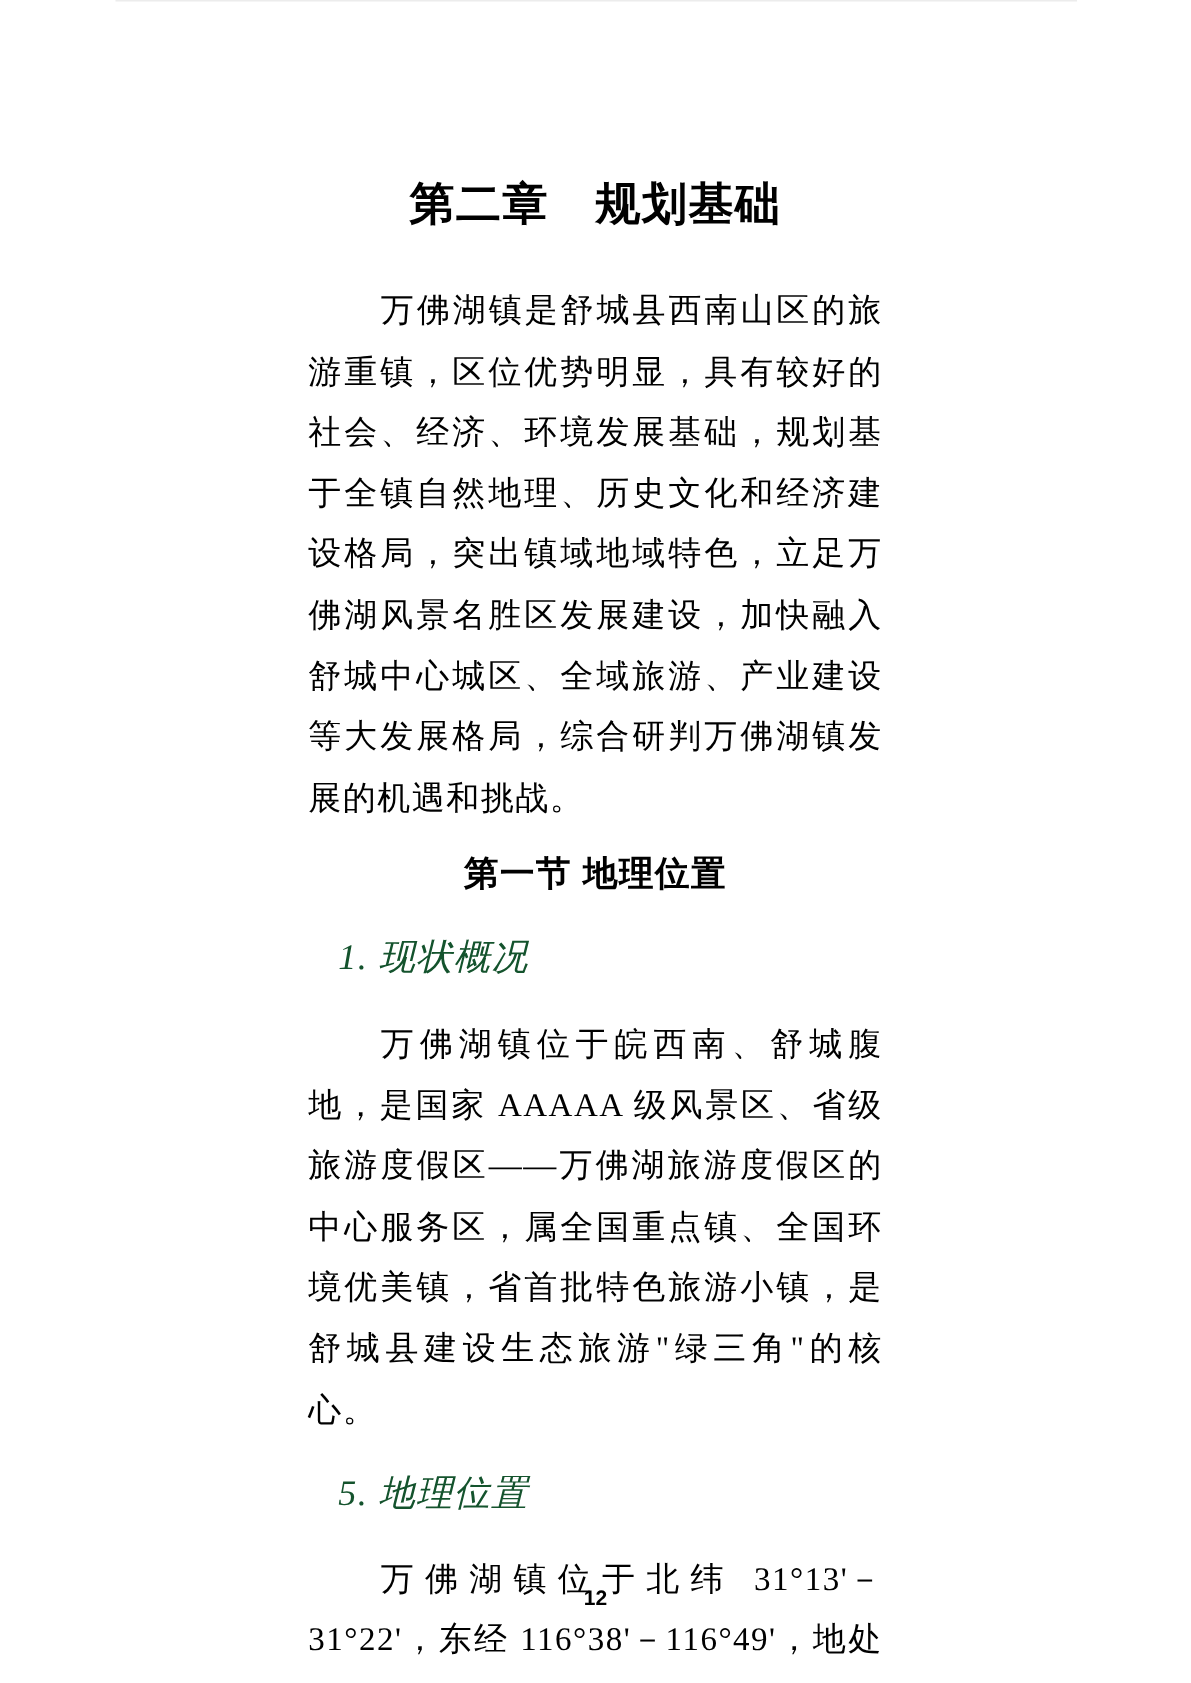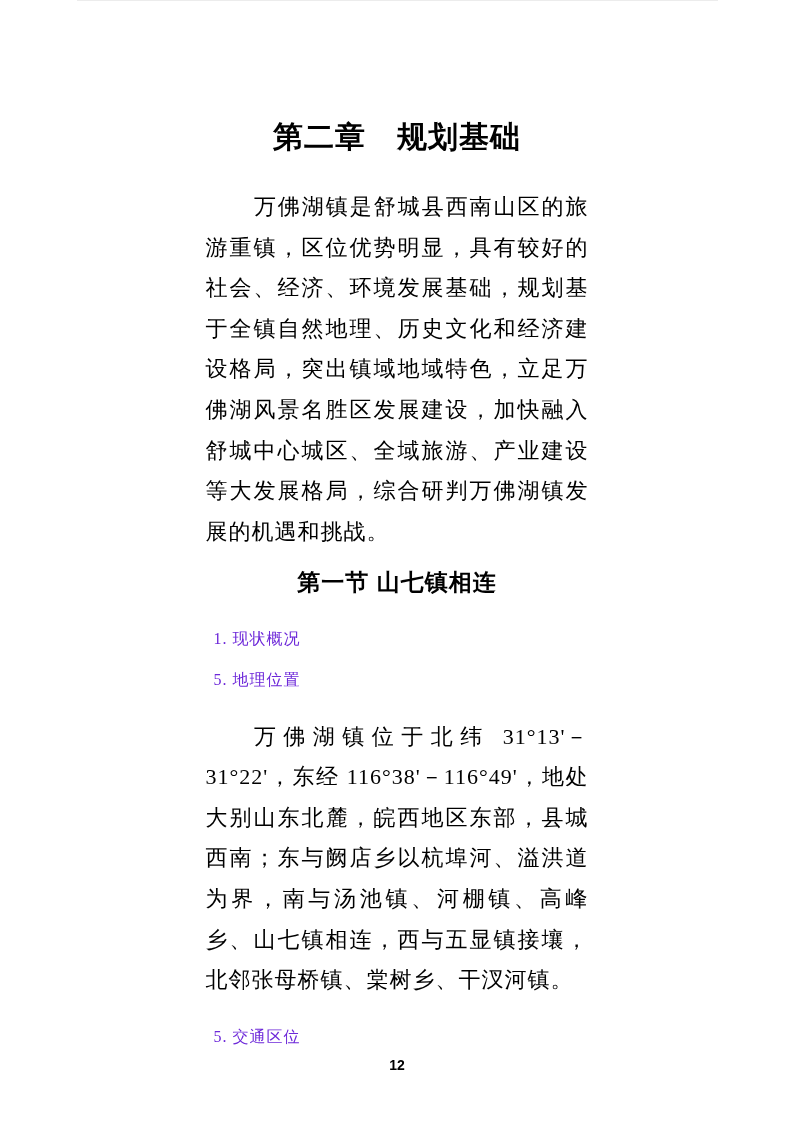--- a/index.html
+++ b/index.html
@@ -45,26 +45,27 @@
     font-family: "Liberation Sans", "DejaVu Sans", sans-serif;
     font-weight: 700;
     font-size: 23px;
     line-height: 28px;
     letter-spacing: 1px;
     color: #000000;
   }
   .num-heading {
     margin: 0;
     font-family: "Liberation Serif", "DejaVu Serif", serif;
-    font-size: 16px;
+    font-size: 24px;
     line-height: 40.6px;
     letter-spacing: 1px;
     text-align: left;
     text-indent: 1.5em;
-    color: #6d28d9;
+    color: #14532d;
+    font-style: italic;
   }
   .page-number {
     position: absolute;
     left: 0;
     right: 0;
     top: 1056px;
     text-align: center;
     font-family: "Liberation Sans", "DejaVu Sans", sans-serif;
     font-weight: 700;
     font-size: 14px;
@@ -74,24 +75,25 @@
 </style>
 </head>
 <body>
 
 <div class="page">
 
   <h1 class="chapter-title">第二章　规划基础</h1>
 
   <p class="para">万佛湖镇是舒城县西南山区的旅游重镇，区位优势明显，具有较好的社会、经济、环境发展基础，规划基于全镇自然地理、历史文化和经济建设格局，突出镇域地域特色，立足万佛湖风景名胜区发展建设，加快融入舒城中心城区、全域旅游、产业建设等大发展格局，综合研判万佛湖镇发展的机遇和挑战。</p>
 
-  <h2 class="section-title">第一节 山七镇相连</h2>
+  <h2 class="section-title">第一节 地理位置</h2>
 
   <p class="num-heading">1. 现状概况</p>
 
+  <p class="para">万佛湖镇位于皖西南、舒城腹地，是国家 AAAAA 级风景区、省级旅游度假区——万佛湖旅游度假区的中心服务区，属全国重点镇、全国环境优美镇，省首批特色旅游小镇，是舒城县建设生态旅游"绿三角"的核心。</p>
 
   <p class="num-heading">5. 地理位置</p>
 
   <p class="para">万佛湖镇位于北纬 31°13'－31°22'，东经 116°38'－116°49'，地处大别山东北麓，皖西地区东部，县城西南；东与阙店乡以杭埠河、溢洪道为界，南与汤池镇、河棚镇、高峰乡、山七镇相连，西与五显镇接壤，北邻张母桥镇、棠树乡、干汊河镇。</p>
 
   <p class="num-heading">5. 交通区位</p>
 
 
   <div class="page-number">12</div>
 

